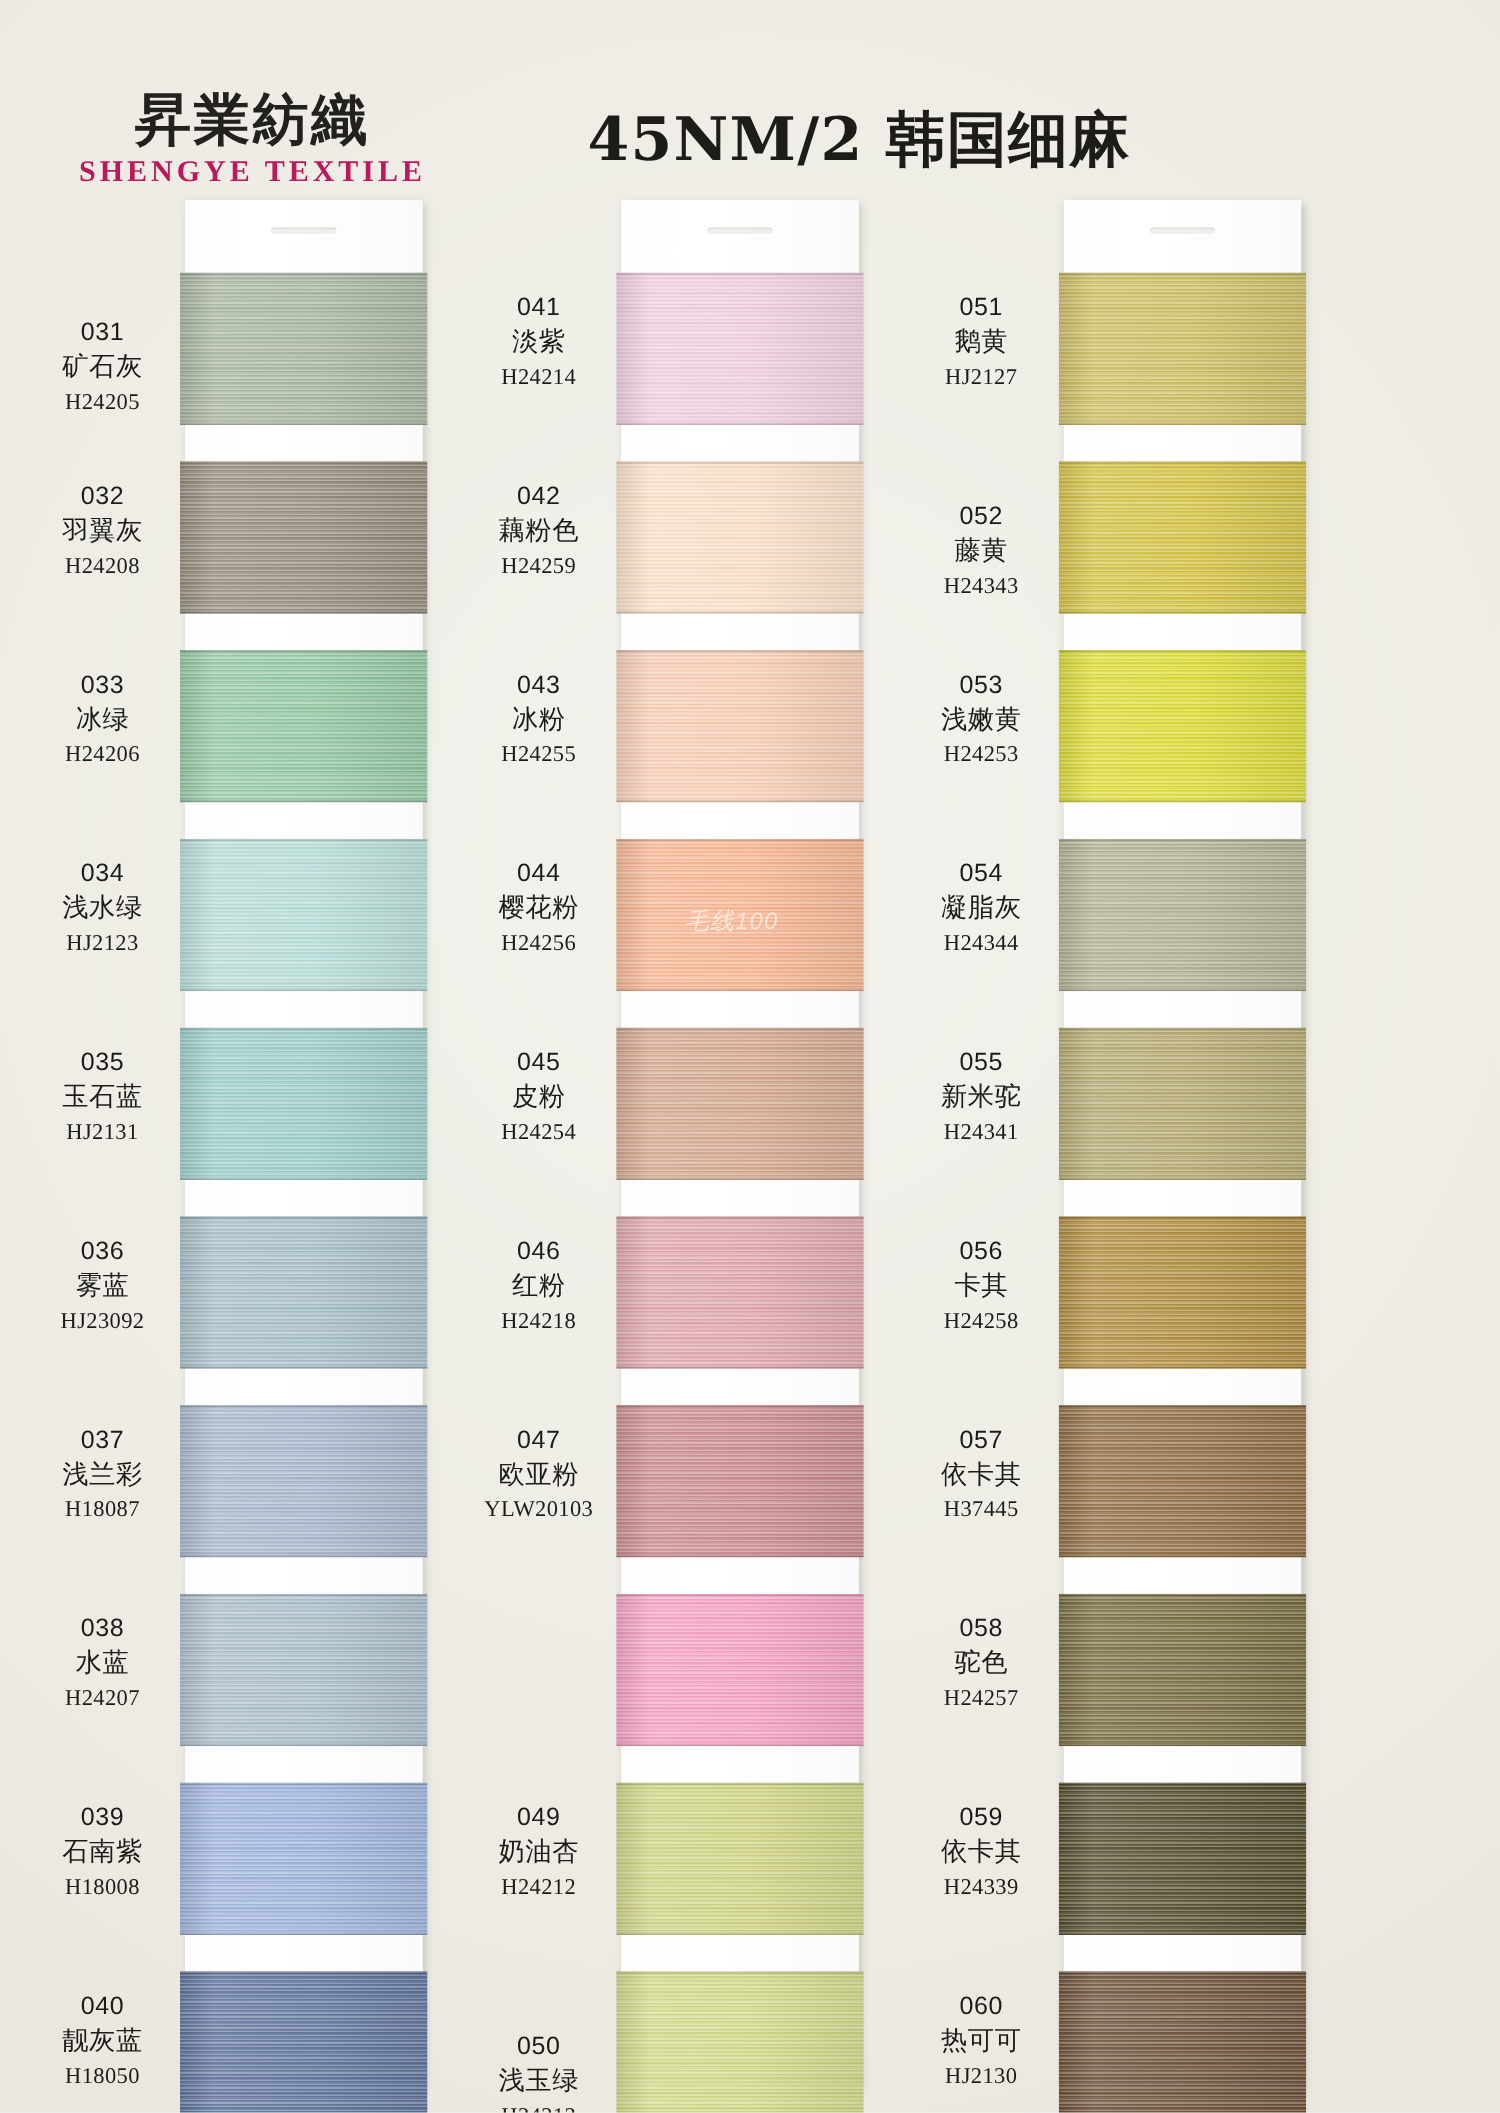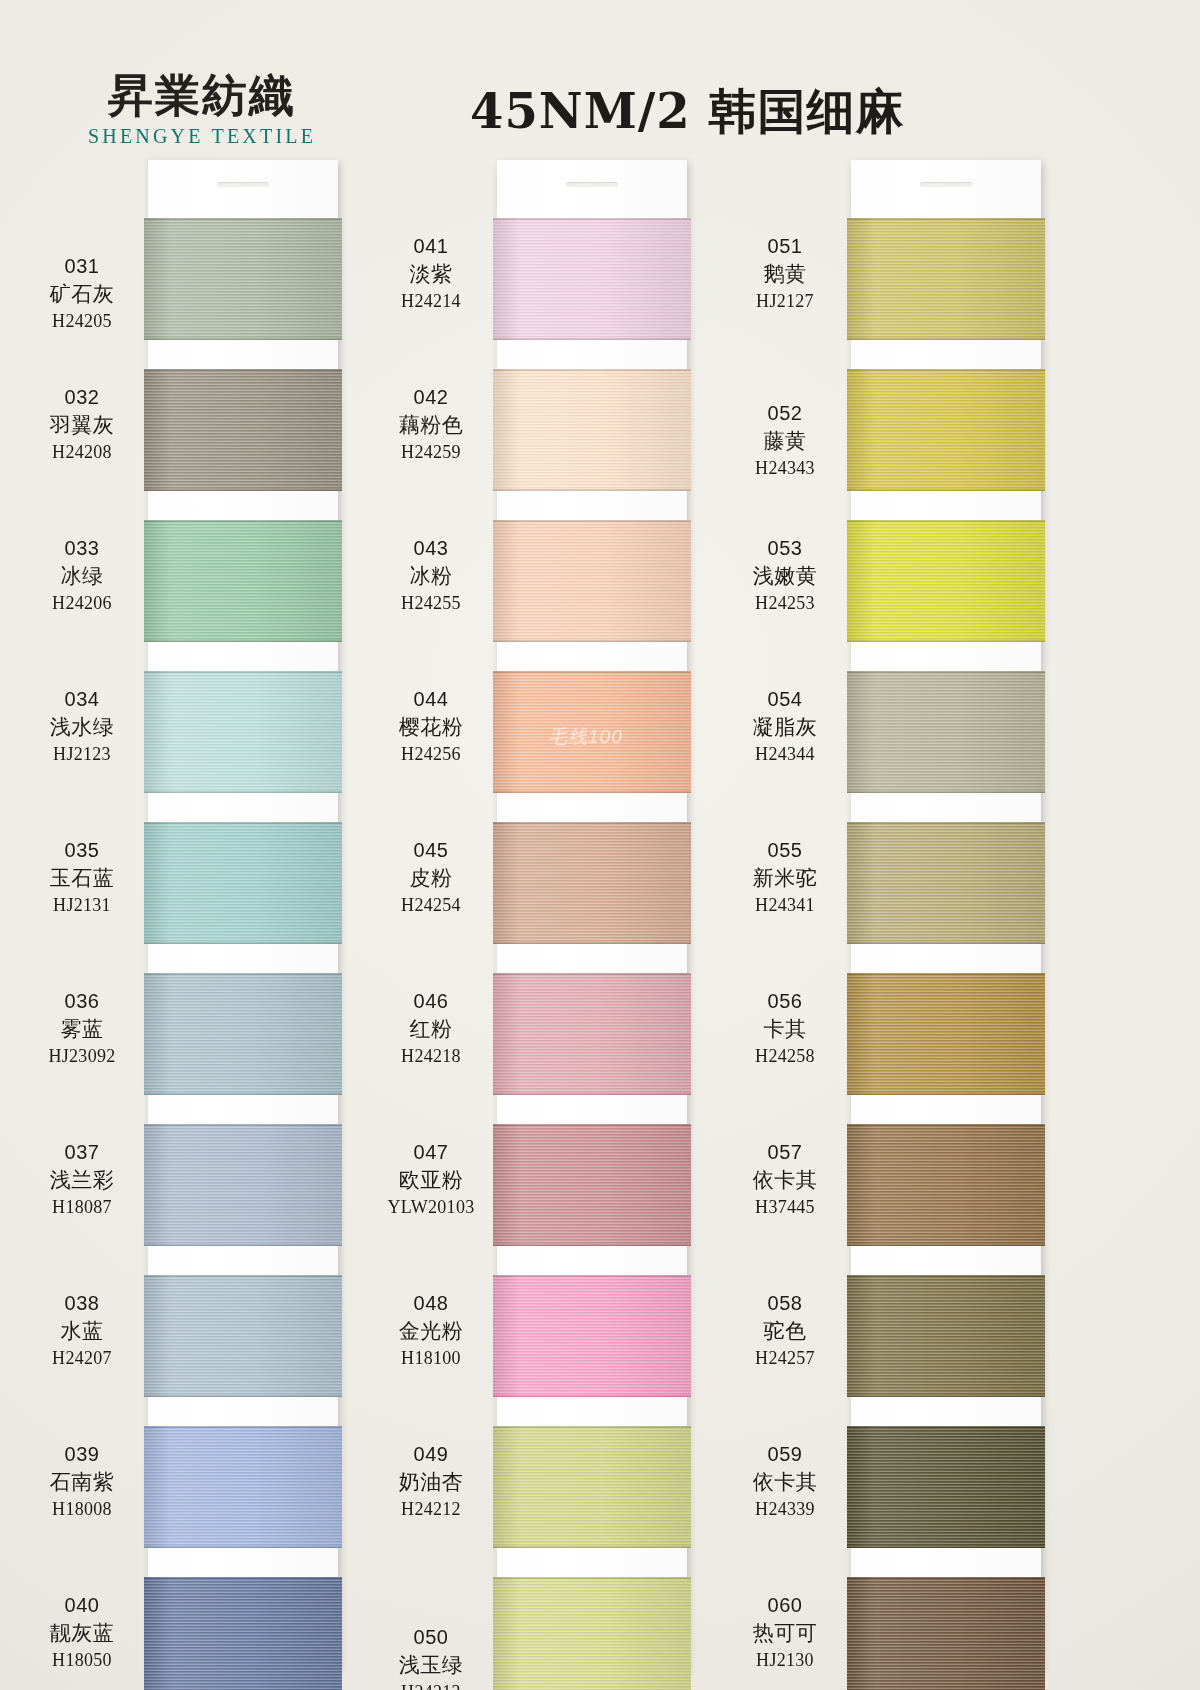--- a/index.html
+++ b/index.html
@@ -48,24 +48,24 @@
     font-family: "DejaVu Serif", "Liberation Serif", serif;
     font-size: 45px;
     font-weight: bold;
     letter-spacing: 2px;
     color: #22211e;
     line-height: 1.05;
     white-space: nowrap;
   }
   .brand-en {
     font-family: "Liberation Serif", "DejaVu Serif", serif;
-    font-size: 20px;
-    font-weight: 400;
+    font-size: 24px;
+    font-weight: 700;
     letter-spacing: 3.2px;
-    color: #0f766e;
+    color: #be185d;
     margin-top: 6px;
     white-space: nowrap;
   }
   .series-title {
     position: absolute;
     left: 470px;
     top: 44px;
     font-family: "DejaVu Serif", "Liberation Serif", serif;
     font-size: 48px;
     font-weight: bold;
@@ -371,25 +371,20 @@
         <div class="label" style="top: 830px;">
           <div class="code">046</div>
           <div class="name">红粉</div>
           <div class="sku">H24218</div>
         </div>
         <div class="label" style="top: 981px;">
           <div class="code">047</div>
           <div class="name">欧亚粉</div>
           <div class="sku">YLW20103</div>
         </div>
-        <div class="label" style="top: 1132px;">
-          <div class="code">048</div>
-          <div class="name">金光粉</div>
-          <div class="sku">H18100</div>
-        </div>
         <div class="label" style="top: 1283px;">
           <div class="code">049</div>
           <div class="name">奶油杏</div>
           <div class="sku">H24212</div>
         </div>
         <div class="label" style="top: 1434px; margin-top: 32px;">
           <div class="code">050</div>
           <div class="name">浅玉绿</div>
           <div class="sku">H24213</div>
         </div>

